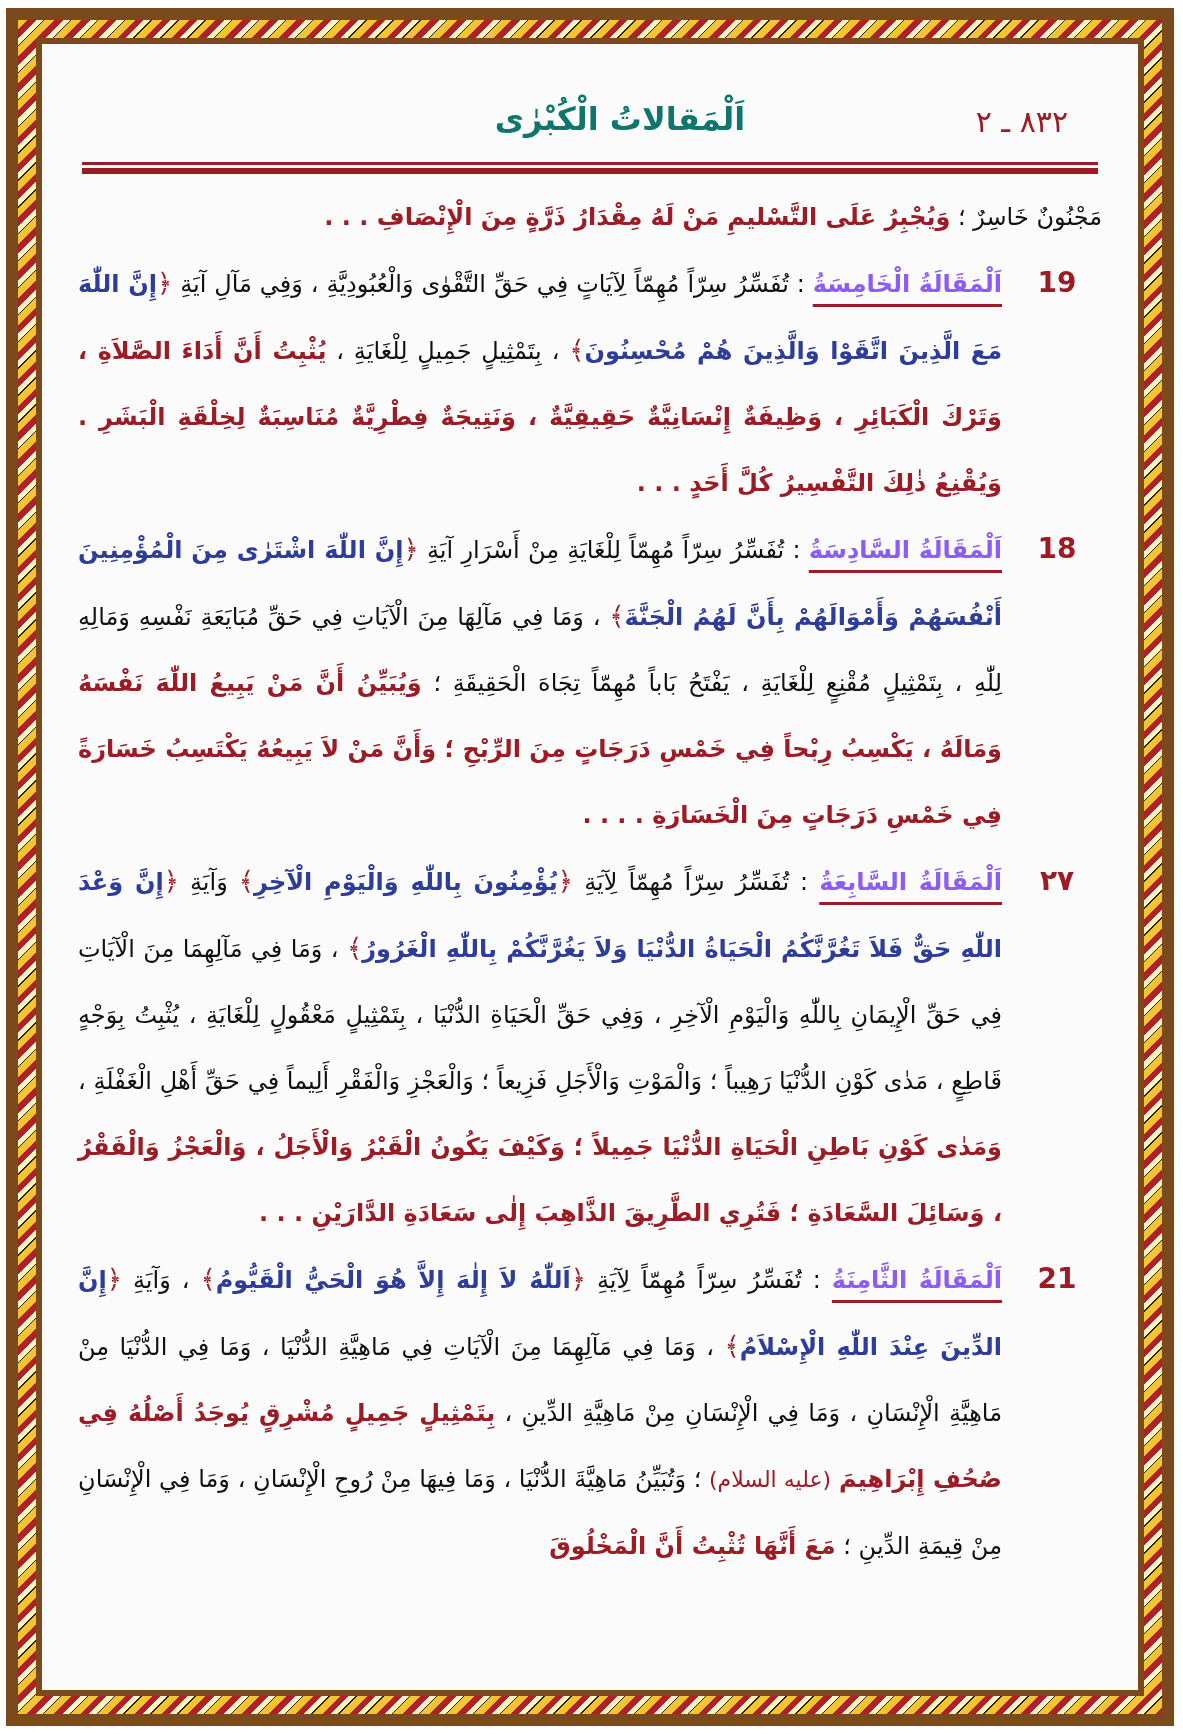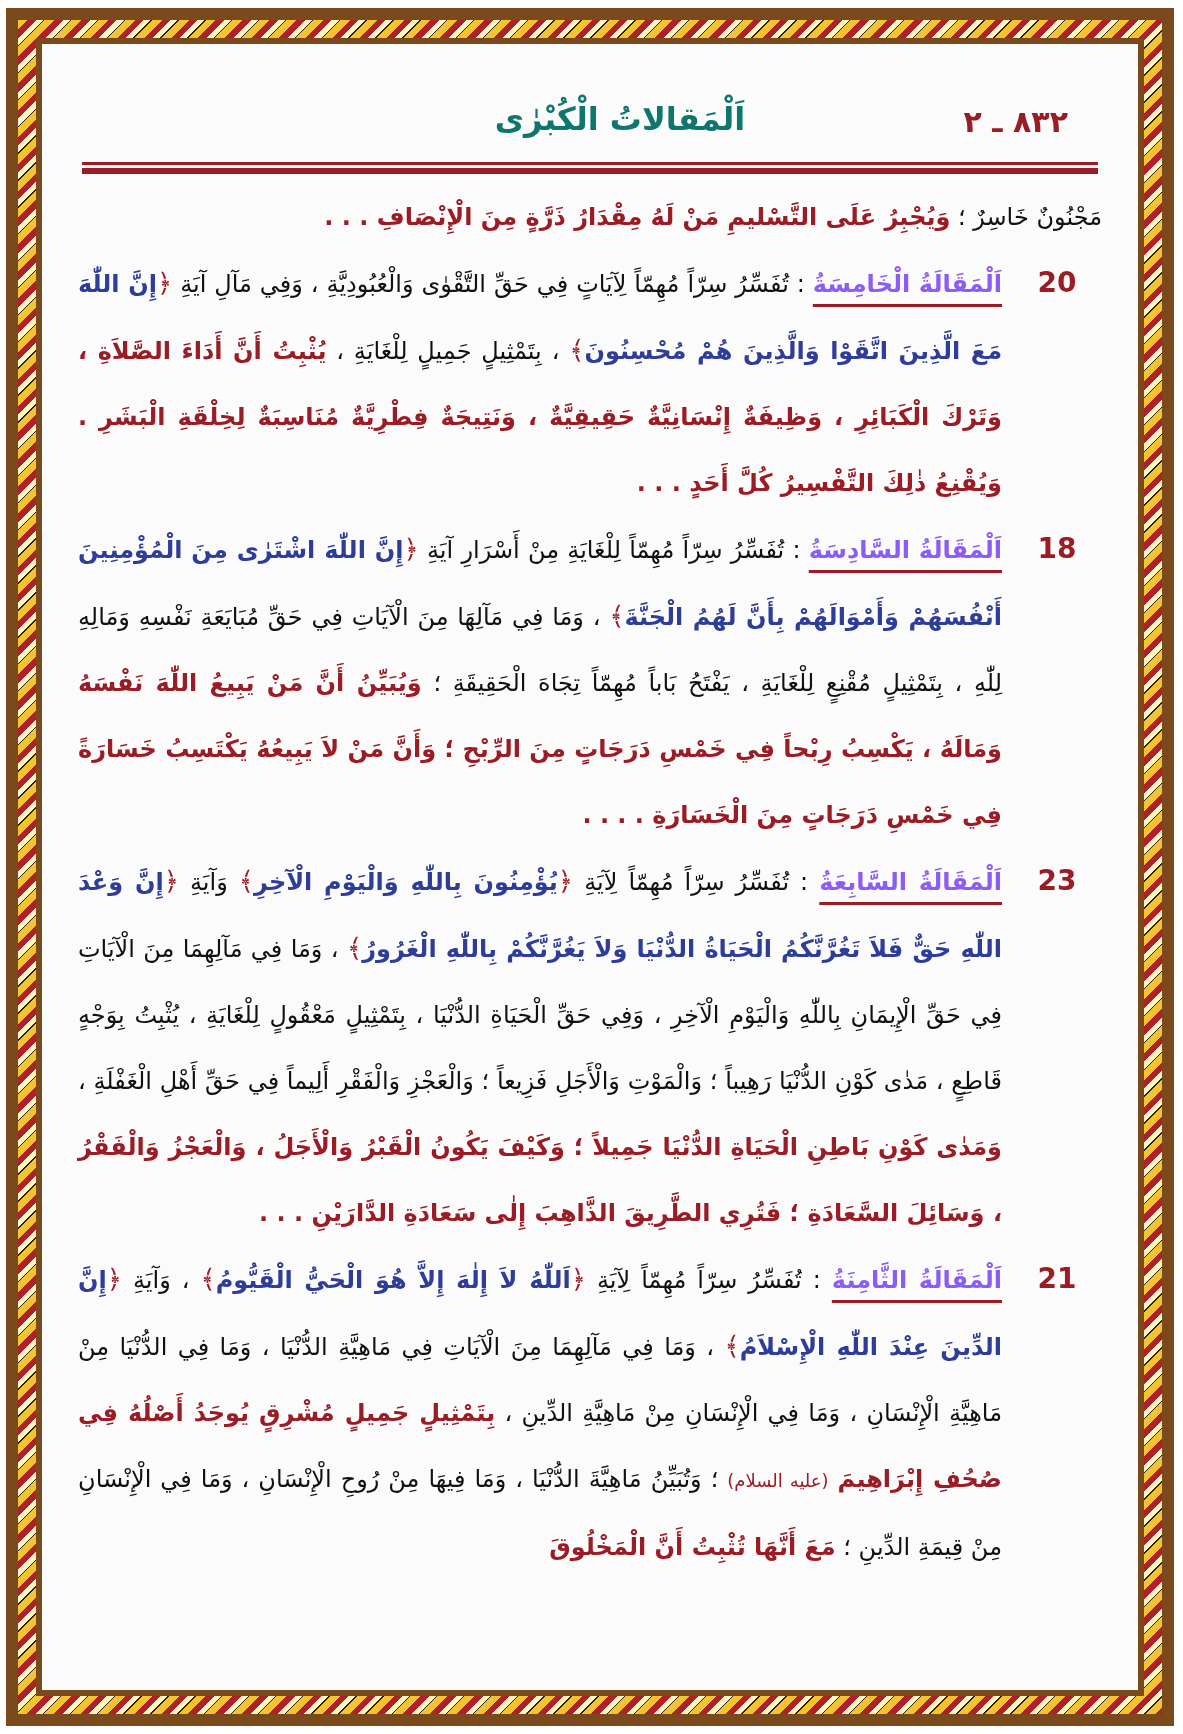--- a/index.html
+++ b/index.html
@@ -23,21 +23,21 @@
   .page {
     position: absolute; left: 36px; top: 36px; right: 36px; bottom: 36px;
     background: #fbfbfb;
   }
   .header {
     position: absolute; left: 40px; right: 40px; top: 50px; height: 60px;
     direction: rtl;
   }
   .page-number {
     position: absolute; right: 30px; top: 10px; color: #9b1c24;
-    font-family: "DejaVu Sans", sans-serif; font-weight: bold; font-size: 30px;
+    font-family: "DejaVu Sans", sans-serif; font-weight: normal; font-size: 30px;
   }
   .running-title {
     position: absolute; left: 0; right: 0; top: 6px; text-align: center; color: #0f766e;
     font-family: "DejaVu Sans", sans-serif; font-weight: bold; font-size: 32px;
     padding-left: 60px;
   }
   .rule {
     position: absolute; left: 40px; right: 40px; top: 118px; height: 12px;
     border-top: 3px solid #9b1c24; border-bottom: 6px solid #9b1c24; box-sizing: border-box;
   }
@@ -53,21 +53,21 @@
     width: 70px; text-align: center;
   }
   .heading {
     color: #8b5cf6; font-weight: bold;
     text-decoration: underline; text-decoration-color: #9b1c24; text-decoration-thickness: 3px;
     text-underline-offset: 12px;
   }
   .red { color: #9b1c24; font-weight: bold; margin-top: 32px; }
   .verse { color: #2e3d9a; font-weight: bold; }
   .orn { color: #9b1c24; font-size: 26px; }
-  .honor { color: #9b1c24; font-size: 18px; }
+  .honor { color: #9b1c24; font-size: 22px; }
 </style>
 </head>
 <body>
 
 <div class="frame-outer">
   <div class="frame-band"></div>
   <div class="frame-inner-border"></div>
   <div class="page">
 
     <div class="header">
@@ -76,31 +76,31 @@
     </div>
     <div class="rule"></div>
 
     <div class="body">
 
       <p class="para intro">
         <span>مَجْنُونٌ خَاسِرٌ ؛ </span><span class="red">وَيُجْبِرُ عَلَى التَّسْليمِ مَنْ لَهُ مِقْدَارُ ذَرَّةٍ مِنَ الْإِنْصَافِ . . .</span>
       </p>
 
       <p class="para">
-        <span class="para-num">20</span>
+        <span class="para-num">19</span>
         <span class="heading">اَلْمَقَالَةُ الْخَامِسَةُ</span><span> : تُفَسِّرُ سِرّاً مُهِمّاً لِآيَاتٍ فِي حَقِّ التَّقْوٰى وَالْعُبُودِيَّةِ ، وَفِي مَآلِ آيَةِ </span><span class="orn">﴿</span><span class="verse">إِنَّ اللّٰهَ مَعَ الَّذِينَ اتَّقَوْا وَالَّذِينَ هُمْ مُحْسِنُونَ</span><span class="orn">﴾</span><span> ، بِتَمْثِيلٍ جَمِيلٍ لِلْغَايَةِ ، </span><span class="red">يُثْبِتُ أَنَّ أَدَاءَ الصَّلاَةِ ، وَتَرْكَ الْكَبَائِرِ ، وَظِيفَةٌ إِنْسَانِيَّةٌ حَقِيقِيَّةٌ ، وَنَتِيجَةٌ فِطْرِيَّةٌ مُنَاسِبَةٌ لِخِلْقَةِ الْبَشَرِ . وَيُقْنِعُ ذٰلِكَ التَّفْسِيرُ كُلَّ أَحَدٍ . . .</span>
       </p>
 
       <p class="para">
         <span class="para-num">18</span>
         <span class="heading">اَلْمَقَالَةُ السَّادِسَةُ</span><span> : تُفَسِّرُ سِرّاً مُهِمّاً لِلْغَايَةِ مِنْ أَسْرَارِ آيَةِ </span><span class="orn">﴿</span><span class="verse">إِنَّ اللّٰهَ اشْتَرٰى مِنَ الْمُؤْمِنِينَ أَنْفُسَهُمْ وَأَمْوَالَهُمْ بِأَنَّ لَهُمُ الْجَنَّةَ</span><span class="orn">﴾</span><span> ، وَمَا فِي مَآلِهَا مِنَ الْآيَاتِ فِي حَقِّ مُبَايَعَةِ نَفْسِهِ وَمَالِهِ لِلّٰهِ ، بِتَمْثِيلٍ مُقْنِعٍ لِلْغَايَةِ ، يَفْتَحُ بَاباً مُهِمّاً تِجَاهَ الْحَقِيقَةِ ؛ </span><span class="red">وَيُبَيِّنُ أَنَّ مَنْ يَبِيعُ اللّٰهَ نَفْسَهُ وَمَالَهُ ، يَكْسِبُ رِبْحاً فِي خَمْسِ دَرَجَاتٍ مِنَ الرِّبْحِ ؛ وَأَنَّ مَنْ لاَ يَبِيعُهُ يَكْتَسِبُ خَسَارَةً فِي خَمْسِ دَرَجَاتٍ مِنَ الْخَسَارَةِ . . . .</span>
       </p>
 
       <p class="para">
-        <span class="para-num">23</span>
+        <span class="para-num">٢٧</span>
         <span class="heading">اَلْمَقَالَةُ السَّابِعَةُ</span><span> : تُفَسِّرُ سِرّاً مُهِمّاً لِآيَةِ </span><span class="orn">﴿</span><span class="verse">يُؤْمِنُونَ بِاللّٰهِ وَالْيَوْمِ الْآخِرِ</span><span class="orn">﴾</span><span> وَآيَةِ </span><span class="orn">﴿</span><span class="verse">إِنَّ وَعْدَ اللّٰهِ حَقٌّ فَلاَ تَغُرَّنَّكُمُ الْحَيَاةُ الدُّنْيَا وَلاَ يَغُرَّنَّكُمْ بِاللّٰهِ الْغَرُورُ</span><span class="orn">﴾</span><span> ، وَمَا فِي مَآلِهِمَا مِنَ الْآيَاتِ فِي حَقِّ الْإِيمَانِ بِاللّٰهِ وَالْيَوْمِ الْآخِرِ ، وَفِي حَقِّ الْحَيَاةِ الدُّنْيَا ، بِتَمْثِيلٍ مَعْقُولٍ لِلْغَايَةِ ، يُثْبِتُ بِوَجْهٍ قَاطِعٍ ، مَدٰى كَوْنِ الدُّنْيَا رَهِيباً ؛ وَالْمَوْتِ وَالْأَجَلِ فَزِيعاً ؛ وَالْعَجْزِ وَالْفَقْرِ أَلِيماً فِي حَقِّ أَهْلِ الْغَفْلَةِ ، </span><span class="red">وَمَدٰى كَوْنِ بَاطِنِ الْحَيَاةِ الدُّنْيَا جَمِيلاً ؛ وَكَيْفَ يَكُونُ الْقَبْرُ وَالْأَجَلُ ، وَالْعَجْزُ وَالْفَقْرُ ، وَسَائِلَ السَّعَادَةِ ؛ فَتُرِي الطَّرِيقَ الذَّاهِبَ إِلٰى سَعَادَةِ الدَّارَيْنِ . . .</span>
       </p>
 
       <p class="para">
         <span class="para-num">21</span>
         <span class="heading">اَلْمَقَالَةُ الثَّامِنَةُ</span><span> : تُفَسِّرُ سِرّاً مُهِمّاً لِآيَةِ </span><span class="orn">﴿</span><span class="verse">اَللّٰهُ لاَ إِلٰهَ إِلاَّ هُوَ الْحَيُّ الْقَيُّومُ</span><span class="orn">﴾</span><span> ، وَآيَةِ </span><span class="orn">﴿</span><span class="verse">إِنَّ الدِّينَ عِنْدَ اللّٰهِ الْإِسْلاَمُ</span><span class="orn">﴾</span><span> ، وَمَا فِي مَآلِهِمَا مِنَ الْآيَاتِ فِي مَاهِيَّةِ الدُّنْيَا ، وَمَا فِي الدُّنْيَا مِنْ مَاهِيَّةِ الْإِنْسَانِ ، وَمَا فِي الْإِنْسَانِ مِنْ مَاهِيَّةِ الدِّينِ ، </span><span class="red">بِتَمْثِيلٍ جَمِيلٍ مُشْرِقٍ يُوجَدُ أَصْلُهُ فِي صُحُفِ إِبْرَاهِيمَ</span> <span class="honor">(عليه السلام)</span><span> ؛ وَتُبَيِّنُ مَاهِيَّةَ الدُّنْيَا ، وَمَا فِيهَا مِنْ رُوحِ الْإِنْسَانِ ، وَمَا فِي الْإِنْسَانِ مِنْ قِيمَةِ الدِّينِ ؛ </span><span class="red">مَعَ أَنَّهَا تُثْبِتُ أَنَّ الْمَخْلُوقَ</span>
       </p>
 
     </div>
   </div>

